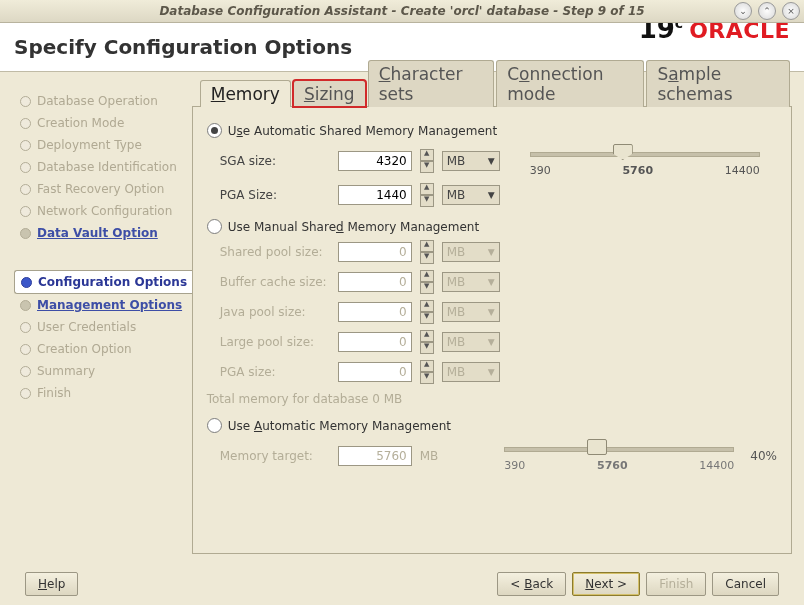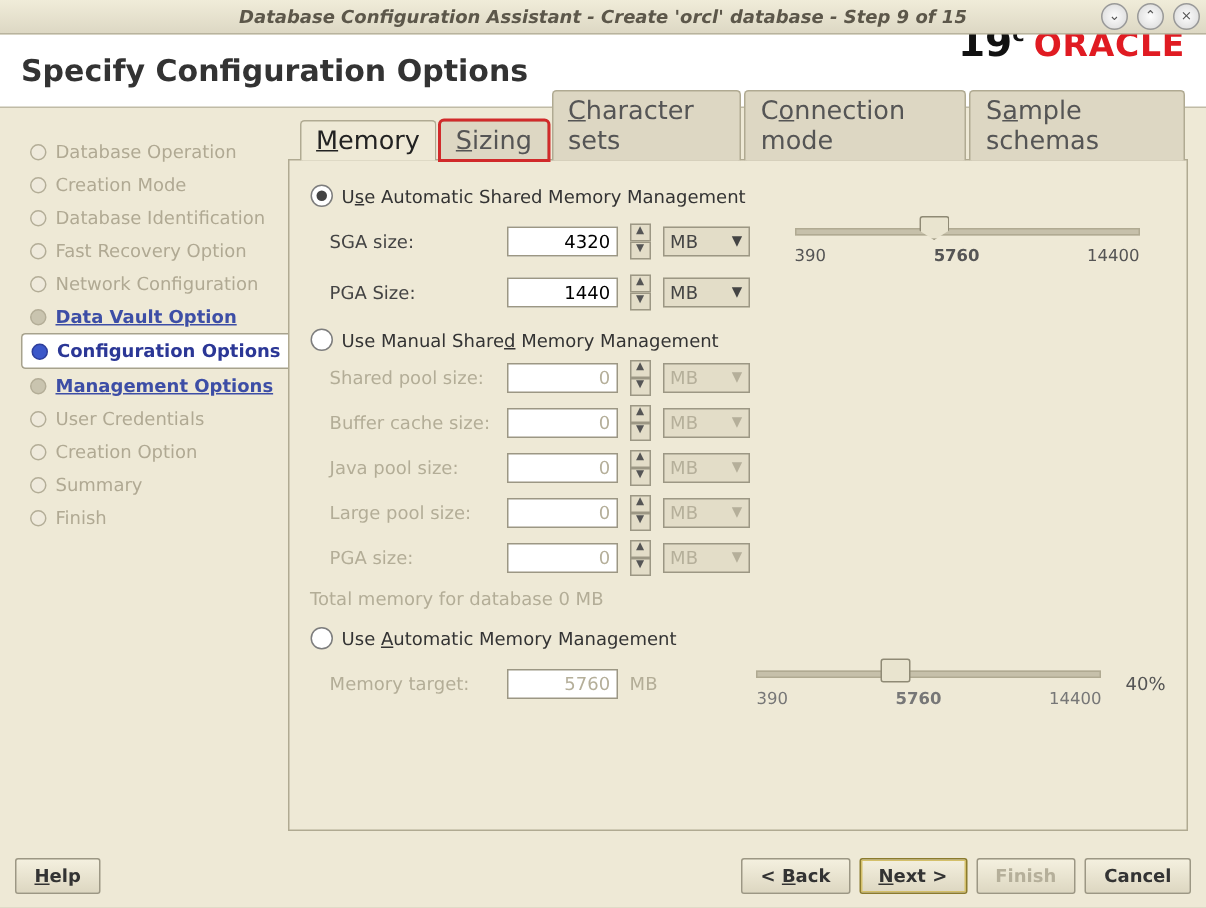--- a/index.html
+++ b/index.html
@@ -20,21 +20,21 @@
   .brand-stack{display:flex;flex-direction:column;align-items:flex-end;line-height:1;}
   
   .body{flex:1;display:flex;padding:10px 10px 0 10px;gap:0;}
   
   .nav{width:196px;box-sizing:border-box;padding:8px 0 0 8px;}
   .nav-item{display:flex;align-items:center;gap:6px;height:22px;color:#b0a993;font-size:12px;padding-left:2px;}
   .nav-item .dot{width:9px;height:9px;border-radius:50%;border:1px solid #b3ad97;background:#efeadc;flex:none;}
   .nav-item.past{color:#3d4ea6;font-weight:bold;}
   .nav-item.past .dot{background:#c9c4af;}
   .nav-item.past span.lbl{text-decoration:underline;}
-  .nav-item.current{font-weight:bold;color:#2b3796;}
+  .nav-item.current{font-weight:bold;color:#2b3796;margin-top:26px;}
   .nav-item.current .dot{background:#3b57c9;border-color:#2e3e9c;}
   .nav-item.current-row{background:#fff;border:1px solid #a7a28d;border-right:none;border-radius:3px 0 0 3px;padding-left:6px;margin-left:-4px;}
   
   .panel{flex:1;background:#eee9d6;padding:0 2px 0 0;}
   .tabs{display:flex;align-items:flex-end;height:24px;margin-left:8px;}
   .tab{padding:3px 10px;border:1px solid #b0aa92;border-bottom:none;background:#ddd7c3;color:#555;font-size:17px;margin-right:2px;border-radius:3px 3px 0 0;cursor:default;position:relative;bottom:-1px;}
   .tab.active{background:#eee9d6;font-weight:normal;color:#222;z-index:2;}
   .tab.highlighted{outline:2px solid #d12a2a;outline-offset:-1px;}
   .tab .mn{text-decoration:underline;}
   .tab-body{border:1px solid #b0aa92;background:#eee9d6;padding:10px 14px;min-height:448px;box-sizing:border-box;}
@@ -55,21 +55,21 @@
   .unit-select .caret{font-size:9px;}
   .slider{position:relative;width:230px;height:18px;}
   .slider .track{position:absolute;top:8px;left:0;right:0;height:3px;background:#c6c0aa;border:1px solid #b0aa92;}
   .slider .thumb{position:absolute;top:0;width:18px;height:14px;background:#e9e4cf;border:1px solid #8f8a75;border-radius:2px;transform:translateX(-9px);}
   .slider .thumb.arrow{clip-path:polygon(0 0,100% 0,100% 60%,50% 100%,0 60%);}
   .slider-labels{display:flex;justify-content:space-between;font-size:11px;color:#555;width:230px;}
   .slider-labels .mid{font-weight:bold;}
   .slider-col{display:flex;flex-direction:column;align-items:center;gap:2px;}
   .total-mem{color:#b3ad97;margin:8px 0 4px 0;}
   
-  .footer{height:42px;display:flex;align-items:center;justify-content:space-between;padding:0 10px;font-weight:bold;}
+  .footer{height:42px;display:flex;align-items:center;justify-content:space-between;padding:0 25px;}
   .footer-right{display:flex;gap:6px;}
   .btn{height:24px;padding:0 12px;border:1px solid #9c9784;background:linear-gradient(#f4f0df,#ddd7c1);color:#333;font:inherit;cursor:default;border-radius:2px;}
   .btn.primary{border-color:#8b7b2e;box-shadow:inset 0 0 0 1px #d4c06a;}
   .btn.disabled{color:#b5af9a;}
   .mn{text-decoration:underline;}
 </style>
 </head>
 <body>
 <div class="window">
 
@@ -99,20 +99,24 @@
         <div class="nav-item">
           <span class="dot"></span>
           <span class="lbl">Database Operation</span>
         </div>
         <div class="nav-item">
           <span class="dot"></span>
           <span class="lbl">Creation Mode</span>
         </div>
         <div class="nav-item">
           <span class="dot"></span>
+          <span class="lbl">Deployment Type</span>
+        </div>
+        <div class="nav-item">
+          <span class="dot"></span>
           <span class="lbl">Database Identification</span>
         </div>
         <div class="nav-item">
           <span class="dot"></span>
           <span class="lbl">Fast Recovery Option</span>
         </div>
         <div class="nav-item">
           <span class="dot"></span>
           <span class="lbl">Network Configuration</span>
         </div>

